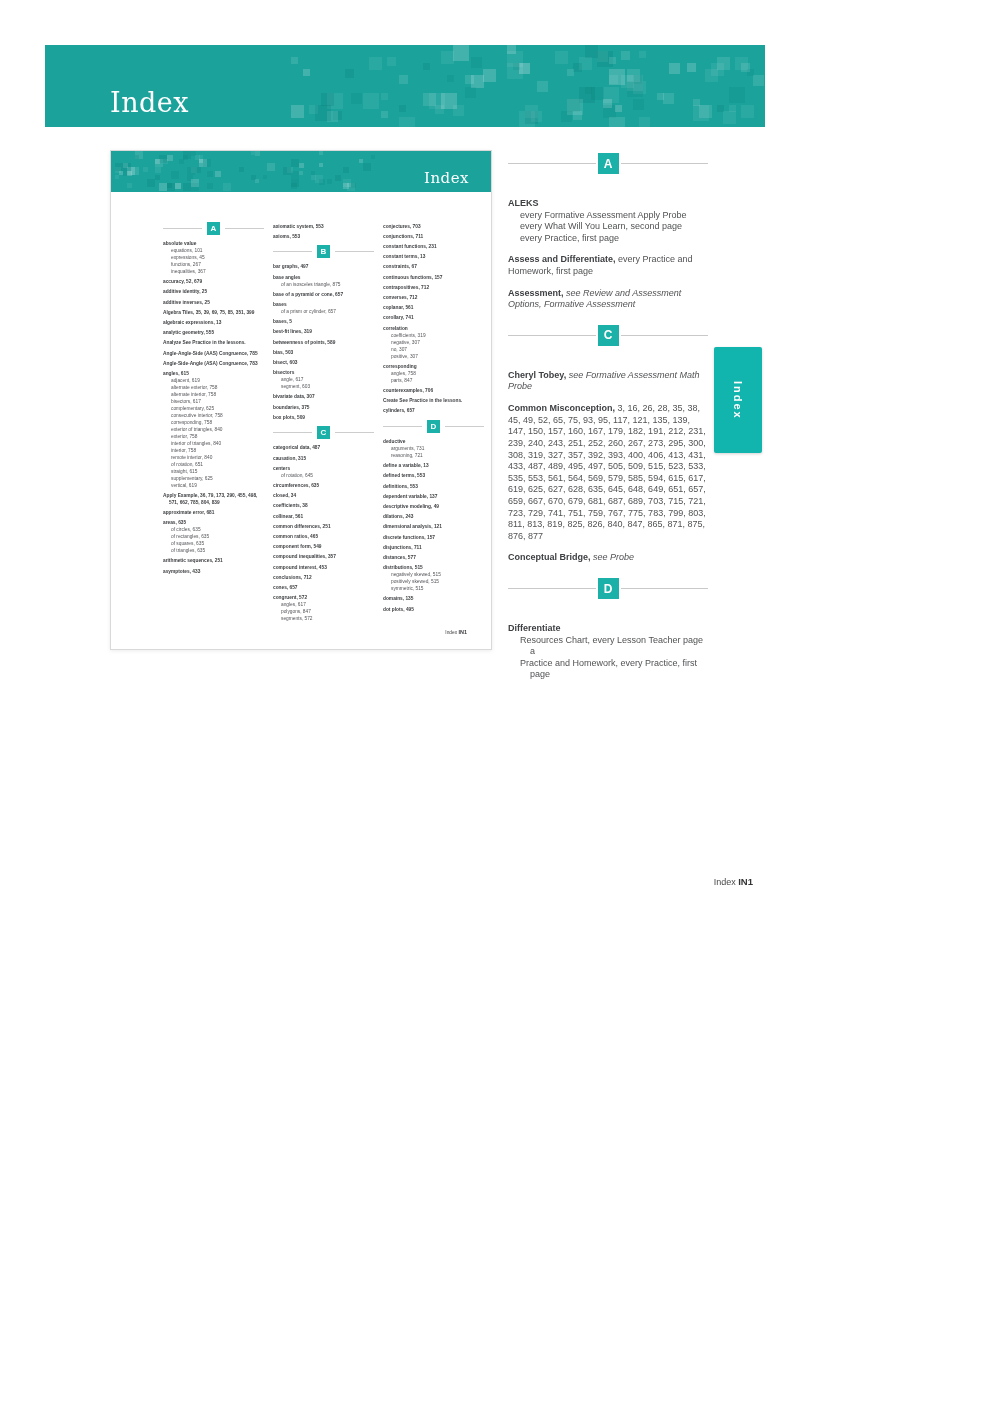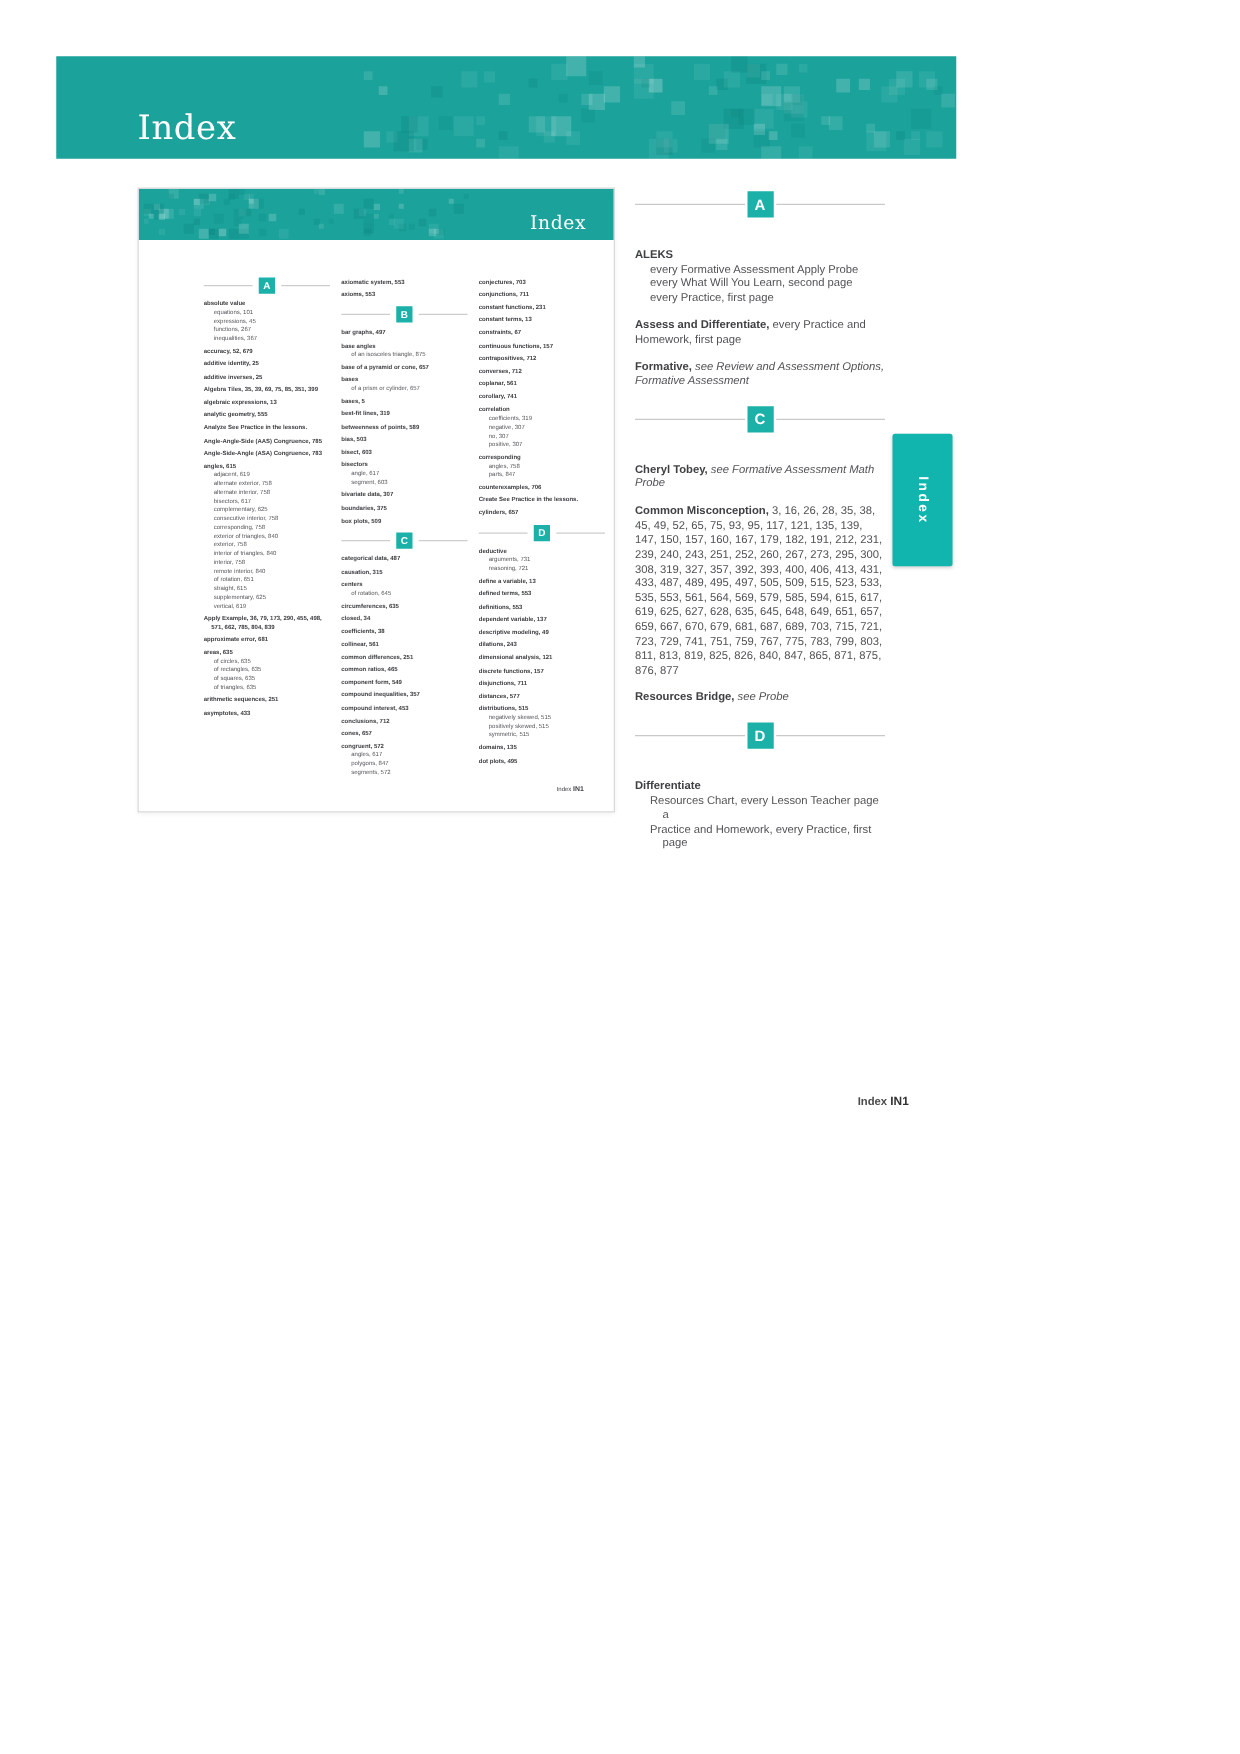--- a/index.html
+++ b/index.html
@@ -44,21 +44,21 @@
   .rp-entry b{color:#3f4043;}
   .rp-sub{padding-left:22px;text-indent:-10px;}
 
   
   .side-tab{position:absolute;left:714px;top:347px;width:48px;height:106px;background:#12b4ae;
             border-radius:2px;display:flex;align-items:center;justify-content:center;
             box-shadow:0 1px 3px rgba(0,0,0,.18);}
   .side-tab span{writing-mode:vertical-rl;font-size:11px;font-weight:bold;color:#fff;letter-spacing:2px;}
 
   
-  .page-footer{position:absolute;right:265px;top:876px;font-size:9px;color:#4a4a4a;font-weight:bold;}
+  .page-footer{position:absolute;right:239px;top:876px;font-size:9px;color:#4a4a4a;}
   .page-footer b{font-size:9.5px;color:#333;}
 </style>
 </head>
 <body>
 
 <div class="canvas">
 
   <div class="banner">
     <div id="banner-mosaic">
         <div class="mosaic-sq" style="left: 516px; top: 66px; width: 11px; height: 11px; background: rgba(0, 105, 100, 0.1);"></div>
@@ -408,37 +408,37 @@
         <div class="rp-block">
           <p class="rp-entry"><b>ALEKS</b></p>
           <div class="rp-entry rp-sub">every Formative Assessment Apply Probe</div>
           <div class="rp-entry rp-sub">every What Will You Learn, second page</div>
           <div class="rp-entry rp-sub">every Practice, first page</div>
         </div>
         <div class="rp-block">
           <p class="rp-entry"><b>Assess and Differentiate,</b> every Practice and Homework, first page</p>
         </div>
         <div class="rp-block">
-          <p class="rp-entry"><b>Formative,</b><i> see Review and Assessment Options, Formative Assessment</i></p>
+          <p class="rp-entry"><b>Assessment,</b><i> see Review and Assessment Options, Formative Assessment</i></p>
         </div>
       </section>
       <section class="rp-section">
         <div class="rp-divider">
           <div class="ln"></div>
           <span class="bx">C</span>
           <div class="ln"></div>
         </div>
         <div class="rp-block">
           <p class="rp-entry"><b>Cheryl Tobey,</b><i> see Formative Assessment Math Probe</i></p>
         </div>
         <div class="rp-block">
           <p class="rp-entry"><b>Common Misconception,</b> 3, 16, 26, 28, 35, 38, 45, 49, 52, 65, 75, 93, 95, 117, 121, 135, 139, 147, 150, 157, 160, 167, 179, 182, 191, 212, 231, 239, 240, 243, 251, 252, 260, 267, 273, 295, 300, 308, 319, 327, 357, 392, 393, 400, 406, 413, 431, 433, 487, 489, 495, 497, 505, 509, 515, 523, 533, 535, 553, 561, 564, 569, 579, 585, 594, 615, 617, 619, 625, 627, 628, 635, 645, 648, 649, 651, 657, 659, 667, 670, 679, 681, 687, 689, 703, 715, 721, 723, 729, 741, 751, 759, 767, 775, 783, 799, 803, 811, 813, 819, 825, 826, 840, 847, 865, 871, 875, 876, 877</p>
         </div>
         <div class="rp-block">
-          <p class="rp-entry"><b>Resources Bridge,</b><i> see Probe</i></p>
+          <p class="rp-entry"><b>Conceptual Bridge,</b><i> see Probe</i></p>
         </div>
       </section>
       <section class="rp-section">
         <div class="rp-divider">
           <div class="ln"></div>
           <span class="bx">D</span>
           <div class="ln"></div>
         </div>
         <div class="rp-block">
           <p class="rp-entry"><b>Differentiate</b></p>

